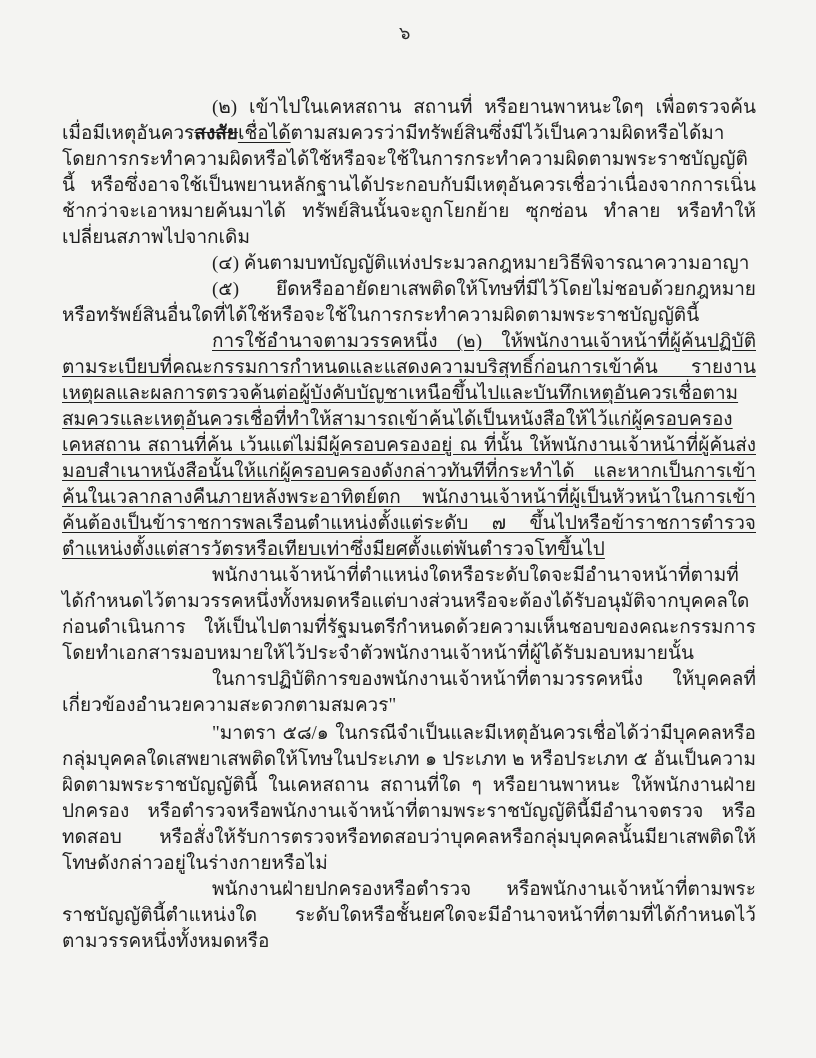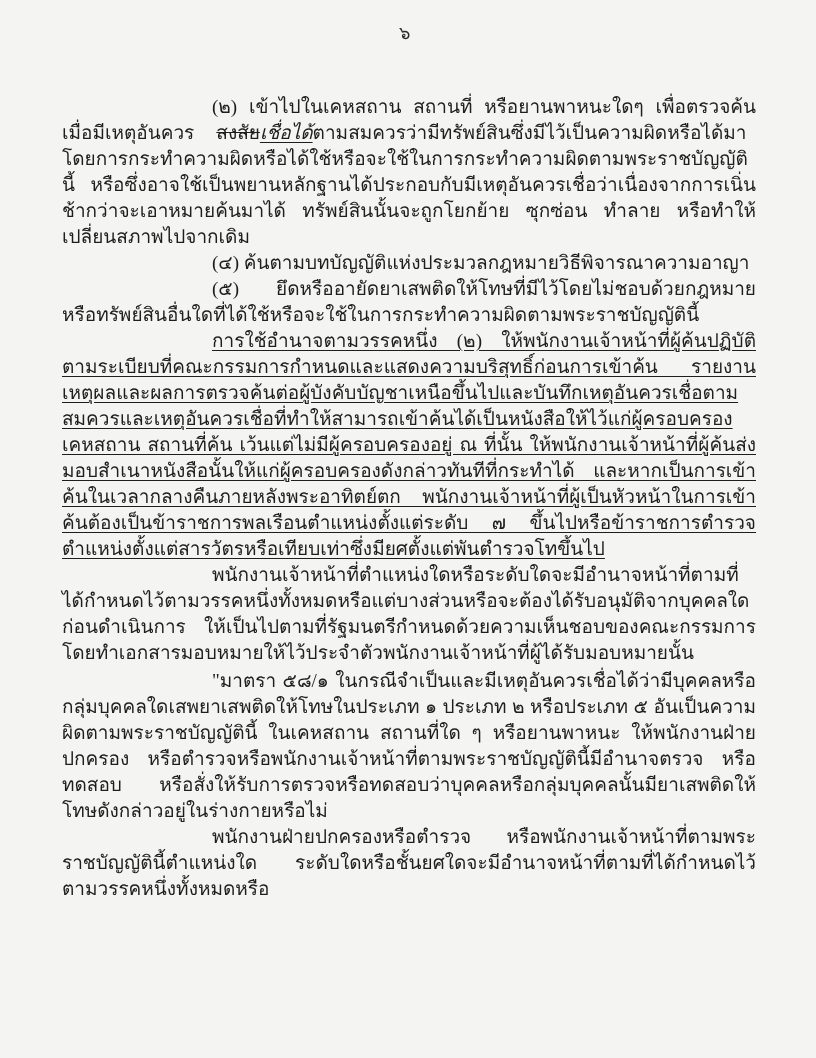--- a/index.html
+++ b/index.html
@@ -46,39 +46,38 @@
   .para.small-break{
     margin-top:2px;
   }
   .para-underline{
     text-decoration:underline;
     text-underline-offset:3px;
   }
   .seg{ }
   .seg-strike{
     text-decoration:line-through;
-    font-weight:normal;
-    margin-left:22px;
+    font-weight:bold;
   }
   .seg-underline{
     text-decoration:underline;
     text-underline-offset:3px;
-    font-style:italic;
   }
   .seg-bold{
     font-weight:bold;
   }
 </style>
 </head>
 <body>
 
 <div class="page">
   <div class="page-number">๖</div>
   <div class="doc-body">
       <p class="para"><span class="seg">(๒) เข้าไปในเคหสถาน สถานที่ หรือยานพาหนะใดๆ เพื่อตรวจค้นเมื่อมีเหตุอันควร</span><span class="seg seg-strike">สงสัย</span><span class="seg seg-underline">เชื่อได้</span><span class="seg">ตามสมควรว่ามีทรัพย์สินซึ่งมีไว้เป็นความผิดหรือได้มาโดยการกระทำความผิดหรือได้ใช้หรือจะใช้ในการกระทำความผิดตามพระราชบัญญัตินี้ หรือซึ่งอาจใช้เป็นพยานหลักฐานได้ประกอบกับมีเหตุอันควรเชื่อว่าเนื่องจากการเนิ่นช้ากว่าจะเอาหมายค้นมาได้ ทรัพย์สินนั้นจะถูกโยกย้าย ซุกซ่อน ทำลาย หรือทำให้เปลี่ยนสภาพไปจากเดิม</span></p>
       <p class="para"><span class="seg">(๔) ค้นตามบทบัญญัติแห่งประมวลกฎหมายวิธีพิจารณาความอาญา</span></p>
       <p class="para"><span class="seg">(๕) ยึดหรืออายัดยาเสพติดให้โทษที่มีไว้โดยไม่ชอบด้วยกฎหมาย หรือทรัพย์สินอื่นใดที่ได้ใช้หรือจะใช้ในการกระทำความผิดตามพระราชบัญญัตินี้</span></p>
       <p class="para para-underline"><span class="seg">การใช้อำนาจตามวรรคหนึ่ง (๒) ให้พนักงานเจ้าหน้าที่ผู้ค้นปฏิบัติตามระเบียบที่คณะกรรมการกำหนดและแสดงความบริสุทธิ์ก่อนการเข้าค้น รายงานเหตุผลและผลการตรวจค้นต่อผู้บังคับบัญชาเหนือขึ้นไปและบันทึกเหตุอันควรเชื่อตามสมควรและเหตุอันควรเชื่อที่ทำให้สามารถเข้าค้นได้เป็นหนังสือให้ไว้แก่ผู้ครอบครองเคหสถาน สถานที่ค้น เว้นแต่ไม่มีผู้ครอบครองอยู่ ณ ที่นั้น ให้พนักงานเจ้าหน้าที่ผู้ค้นส่งมอบสำเนาหนังสือนั้นให้แก่ผู้ครอบครองดังกล่าวทันทีที่กระทำได้ และหากเป็นการเข้าค้นในเวลากลางคืนภายหลังพระอาทิตย์ตก พนักงานเจ้าหน้าที่ผู้เป็นหัวหน้าในการเข้าค้นต้องเป็นข้าราชการพลเรือนตำแหน่งตั้งแต่ระดับ ๗ ขึ้นไปหรือข้าราชการตำรวจตำแหน่งตั้งแต่สารวัตรหรือเทียบเท่าซึ่งมียศตั้งแต่พันตำรวจโทขึ้นไป</span></p>
       <p class="para"><span class="seg">พนักงานเจ้าหน้าที่ตำแหน่งใดหรือระดับใดจะมีอำนาจหน้าที่ตามที่ได้กำหนดไว้ตามวรรคหนึ่งทั้งหมดหรือแต่บางส่วนหรือจะต้องได้รับอนุมัติจากบุคคลใดก่อนดำเนินการ ให้เป็นไปตามที่รัฐมนตรีกำหนดด้วยความเห็นชอบของคณะกรรมการ โดยทำเอกสารมอบหมายให้ไว้ประจำตัวพนักงานเจ้าหน้าที่ผู้ได้รับมอบหมายนั้น</span></p>
+      <p class="para"><span class="seg">ในการปฏิบัติการของพนักงานเจ้าหน้าที่ตามวรรคหนึ่ง ให้บุคคลที่เกี่ยวข้องอำนวยความสะดวกตามสมควร"</span></p>
       <p class="para small-break"><span class="seg">"มาตรา ๕๘/๑  ในกรณีจำเป็นและมีเหตุอันควรเชื่อได้ว่ามีบุคคลหรือกลุ่มบุคคลใดเสพยาเสพติดให้โทษในประเภท ๑ ประเภท ๒ หรือประเภท ๕ อันเป็นความผิดตามพระราชบัญญัตินี้ ในเคหสถาน สถานที่ใด ๆ หรือยานพาหนะ ให้พนักงานฝ่ายปกครอง หรือตำรวจหรือพนักงานเจ้าหน้าที่ตามพระราชบัญญัตินี้มีอำนาจตรวจ หรือทดสอบ หรือสั่งให้รับการตรวจหรือทดสอบว่าบุคคลหรือกลุ่มบุคคลนั้นมียาเสพติดให้โทษดังกล่าวอยู่ในร่างกายหรือไม่</span></p>
       <p class="para"><span class="seg">พนักงานฝ่ายปกครองหรือตำรวจ หรือพนักงานเจ้าหน้าที่ตามพระราชบัญญัตินี้ตำแหน่งใด ระดับใดหรือชั้นยศใดจะมีอำนาจหน้าที่ตามที่ได้กำหนดไว้ตามวรรคหนึ่งทั้งหมดหรือ</span></p>
     </div>
 </div>
 
 </body></html>

